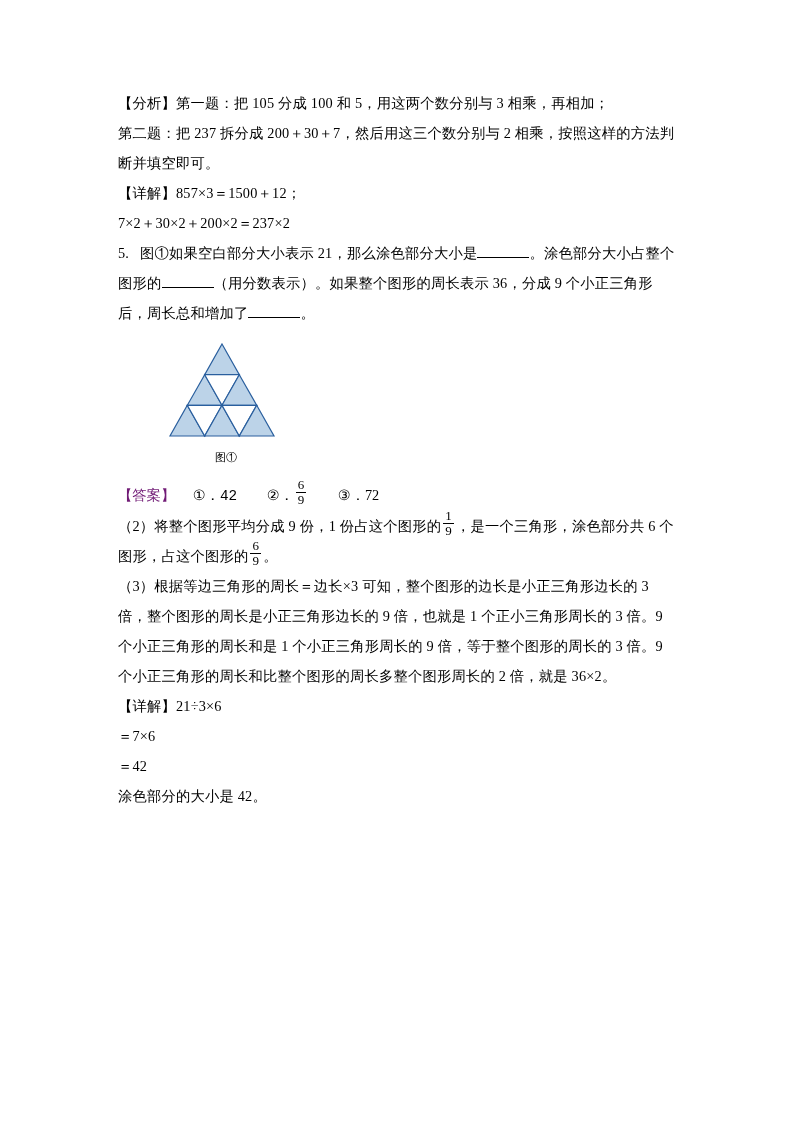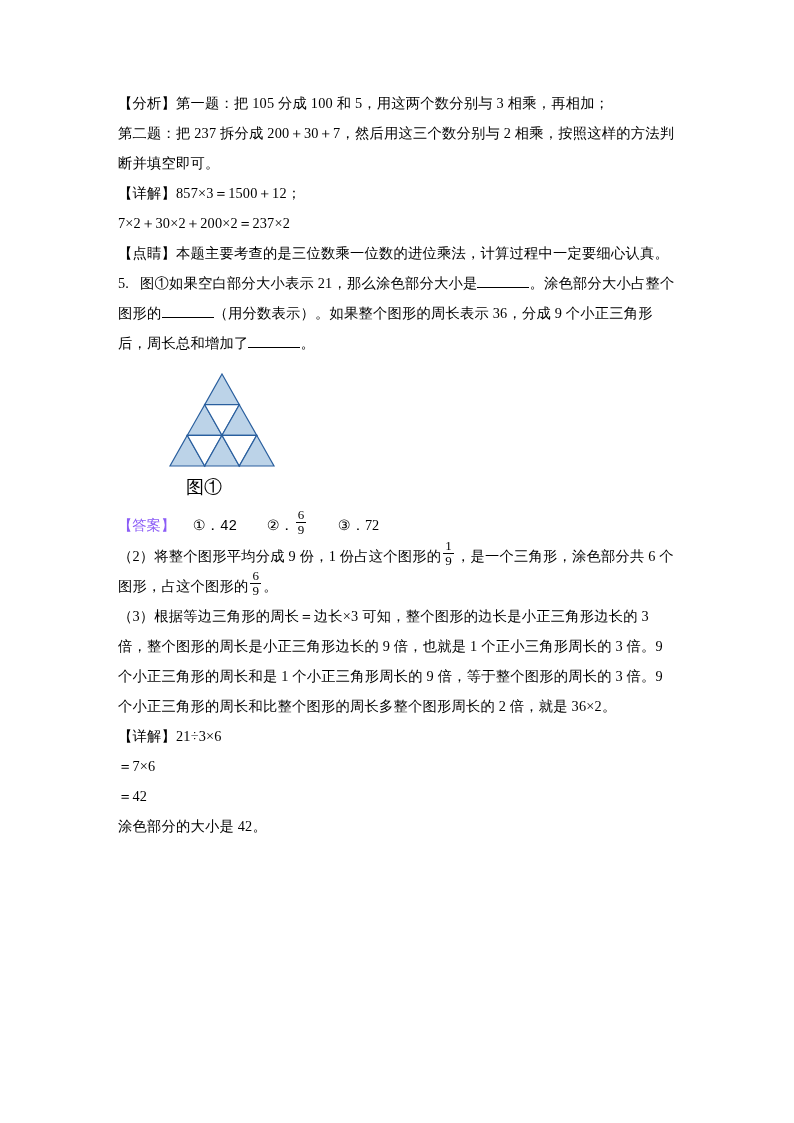--- a/index.html
+++ b/index.html
@@ -27,21 +27,21 @@
     left: 118px;
     top: 88px;
     width: 562px;
   }
   .para {
     font-size: 14.3px;
     line-height: 30px;
     letter-spacing: 0.2px;
   }
   .tagblue {
-    color: #8b5cf6;
+    color: #701a75;
   }
   .indent-num {
     display: inline-block;
     width: 22px;
   }
   .blank {
     display: inline-block;
     border-bottom: 1px solid #000;
     width: 52px;
     vertical-align: baseline;
@@ -64,23 +64,23 @@
   .frac .den {
     display: block;
     border-top: 1px solid #000;
     padding: 0 2px;
   }
   .figure-wrap {
     margin: 6px 0 0 48px;
     width: 120px;
   }
   .figure-caption {
-    font-size: 18px;
+    font-size: 11px;
     line-height: 26px;
-    margin-left: 20px;
+    text-align: center;
   }
   .ans-row {
     font-size: 14.3px;
     line-height: 30px;
   }
   .ans-row .item {
     display: inline-block;
     margin-right: 26px;
   }
   .ans-row .item.first { margin-left: 14px; font-family: Liberation Mono, monospace; }
@@ -90,21 +90,20 @@
 </head>
 <body>
 
 <div class="page">
   <div class="content">
 
     <div class="para">【分析】第一题：把 105 分成 100 和 5，用这两个数分别与 3 相乘，再相加；</div>
     <div class="para">第二题：把 237 拆分成 200＋30＋7，然后用这三个数分别与 2 相乘，按照这样的方法判断并填空即可。</div>
     <div class="para">【详解】857×3＝1500＋12；</div>
     <div class="para">7×2＋30×2＋200×2＝237×2</div>
-    <div class="para">【点睛】本题主要考查的是三位数乘一位数的进位乘法，计算过程中一定要细心认真。</div>
 
     <div class="para">
       <span class="indent-num">5.</span><span>图①如果空白部分大小表示 21，那么涂色部分大小是</span><span class="blank"></span><span>。涂色部分大小占整个图形的</span><span class="blank"></span><span>（用分数表示）。如果整个图形的周长表示 36，分成 9 个小正三角形后，周长总和增加了</span><span class="blank"></span><span>。</span>
     </div>
 
     <div class="spacer-6"></div>
 
     <div class="figure-wrap">
       <svg width="112" height="100" viewBox="0 0 112 100">
 

